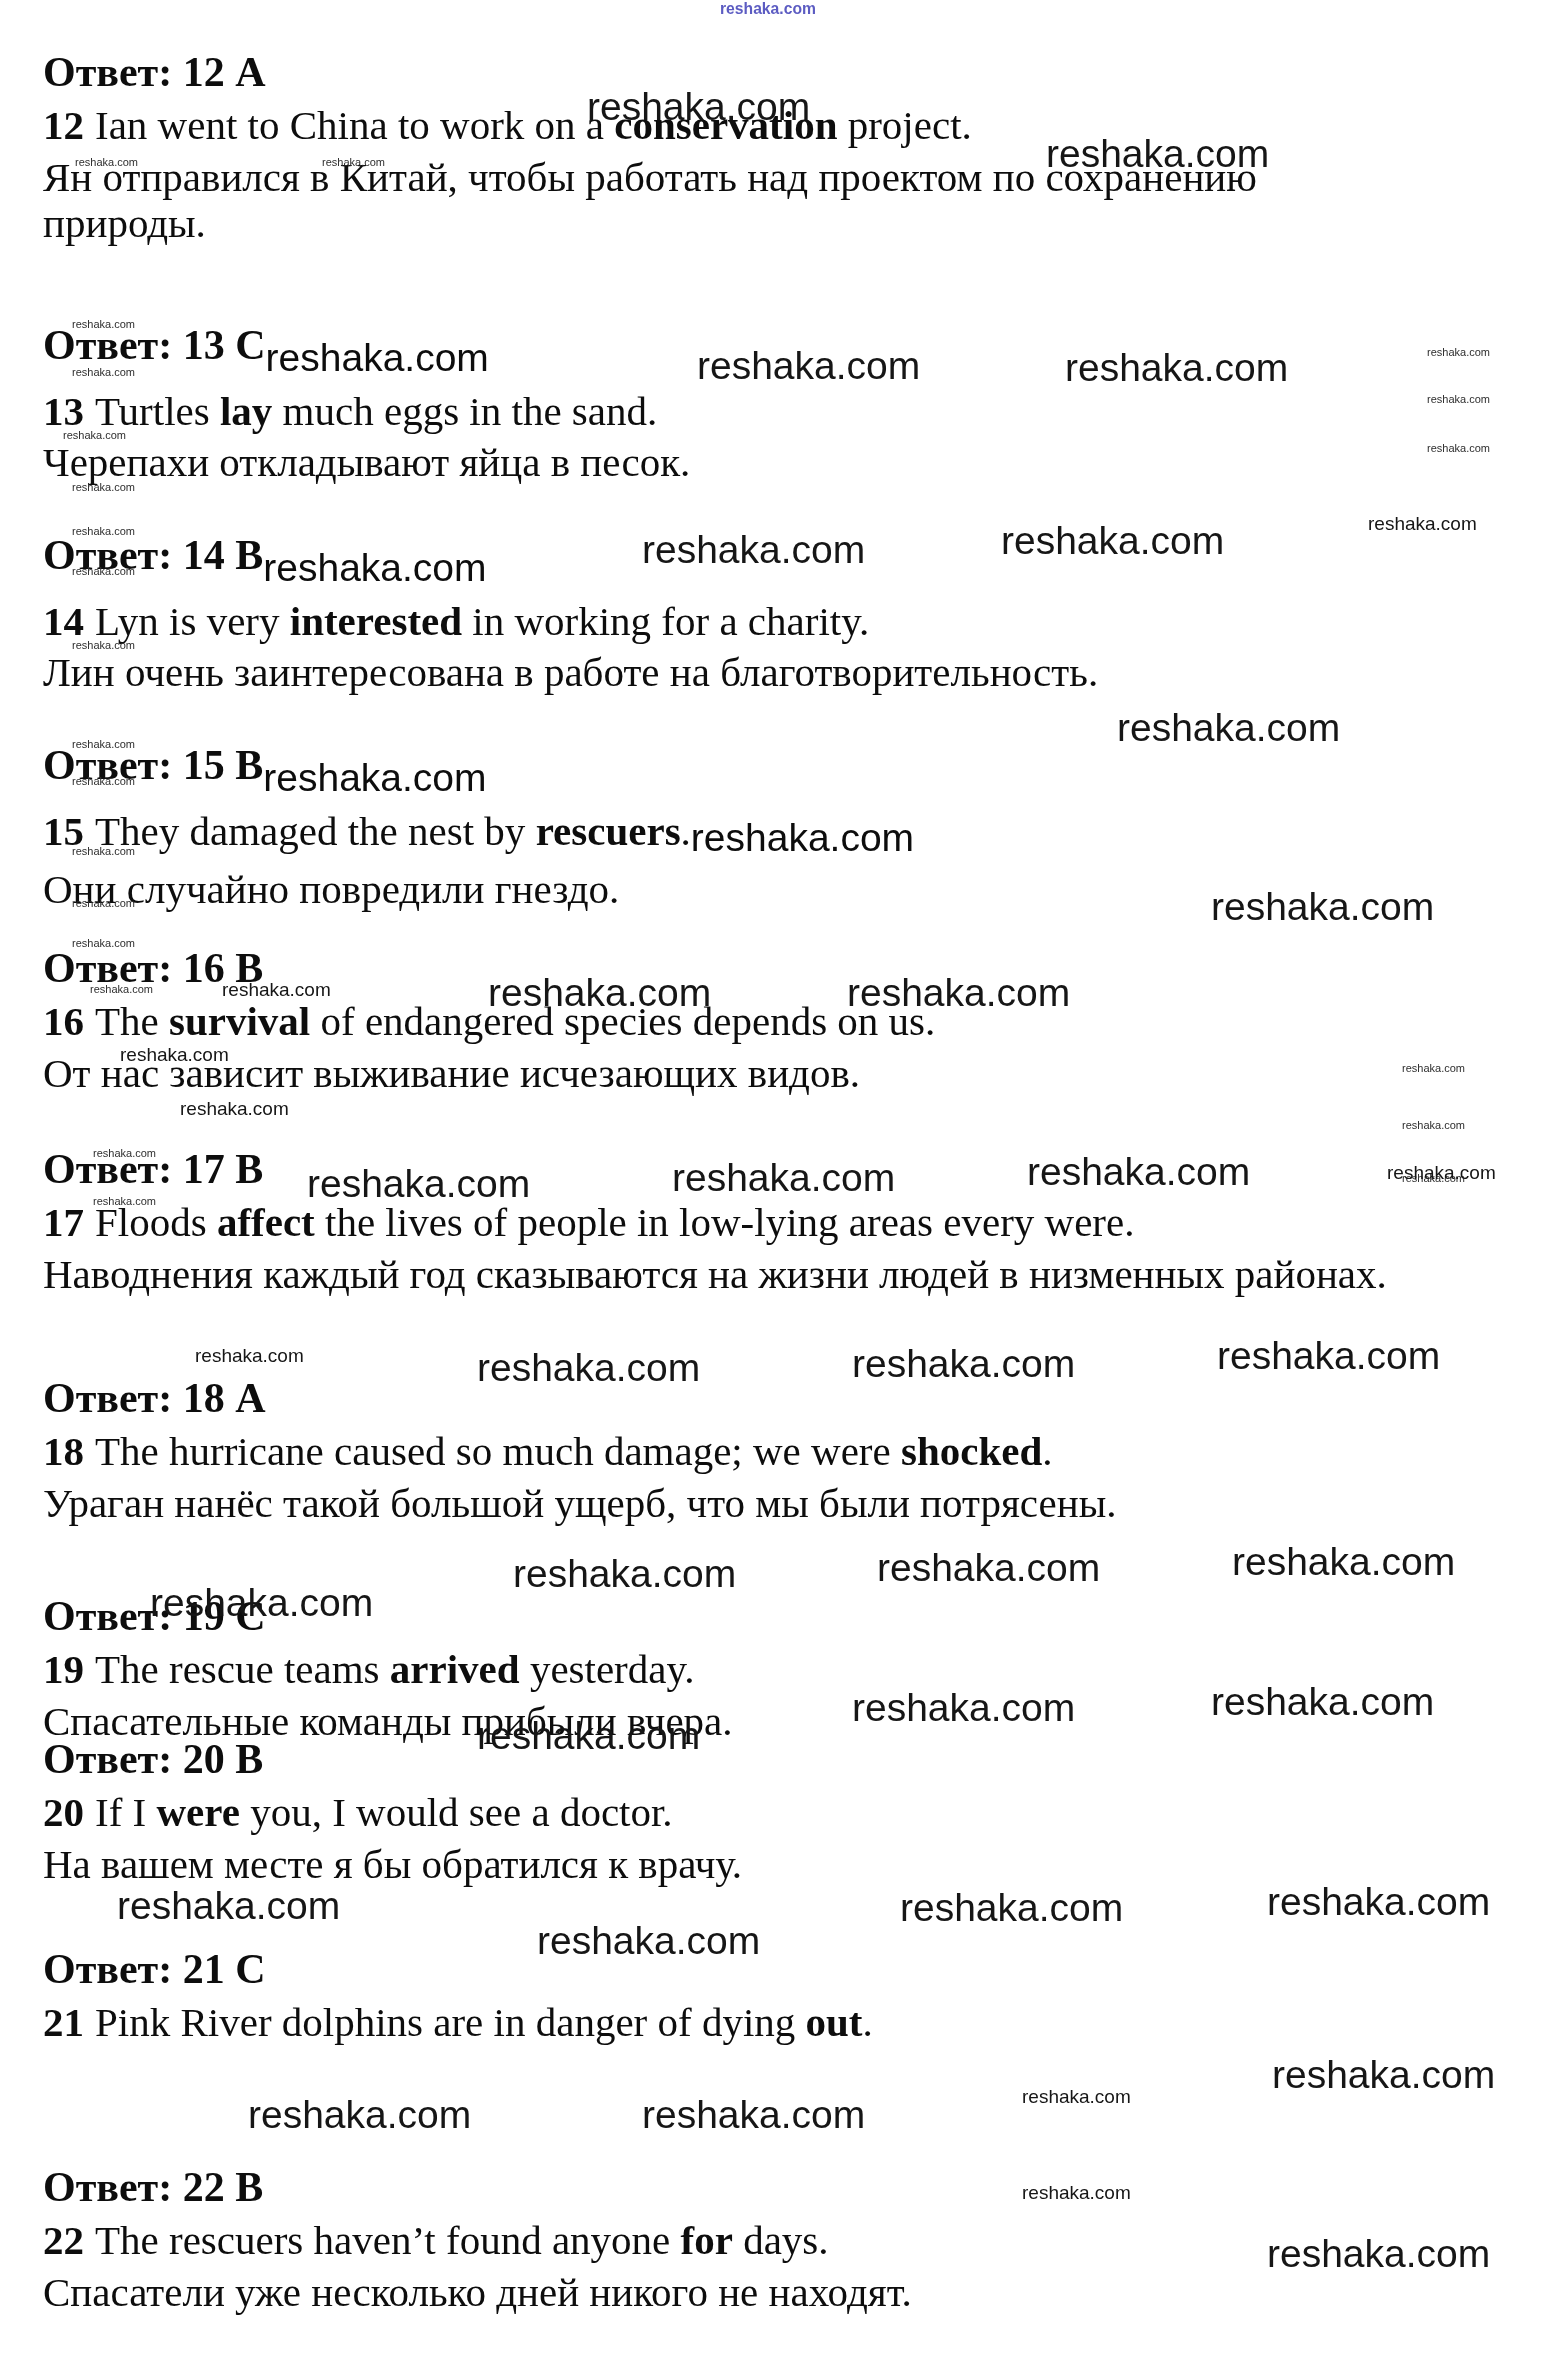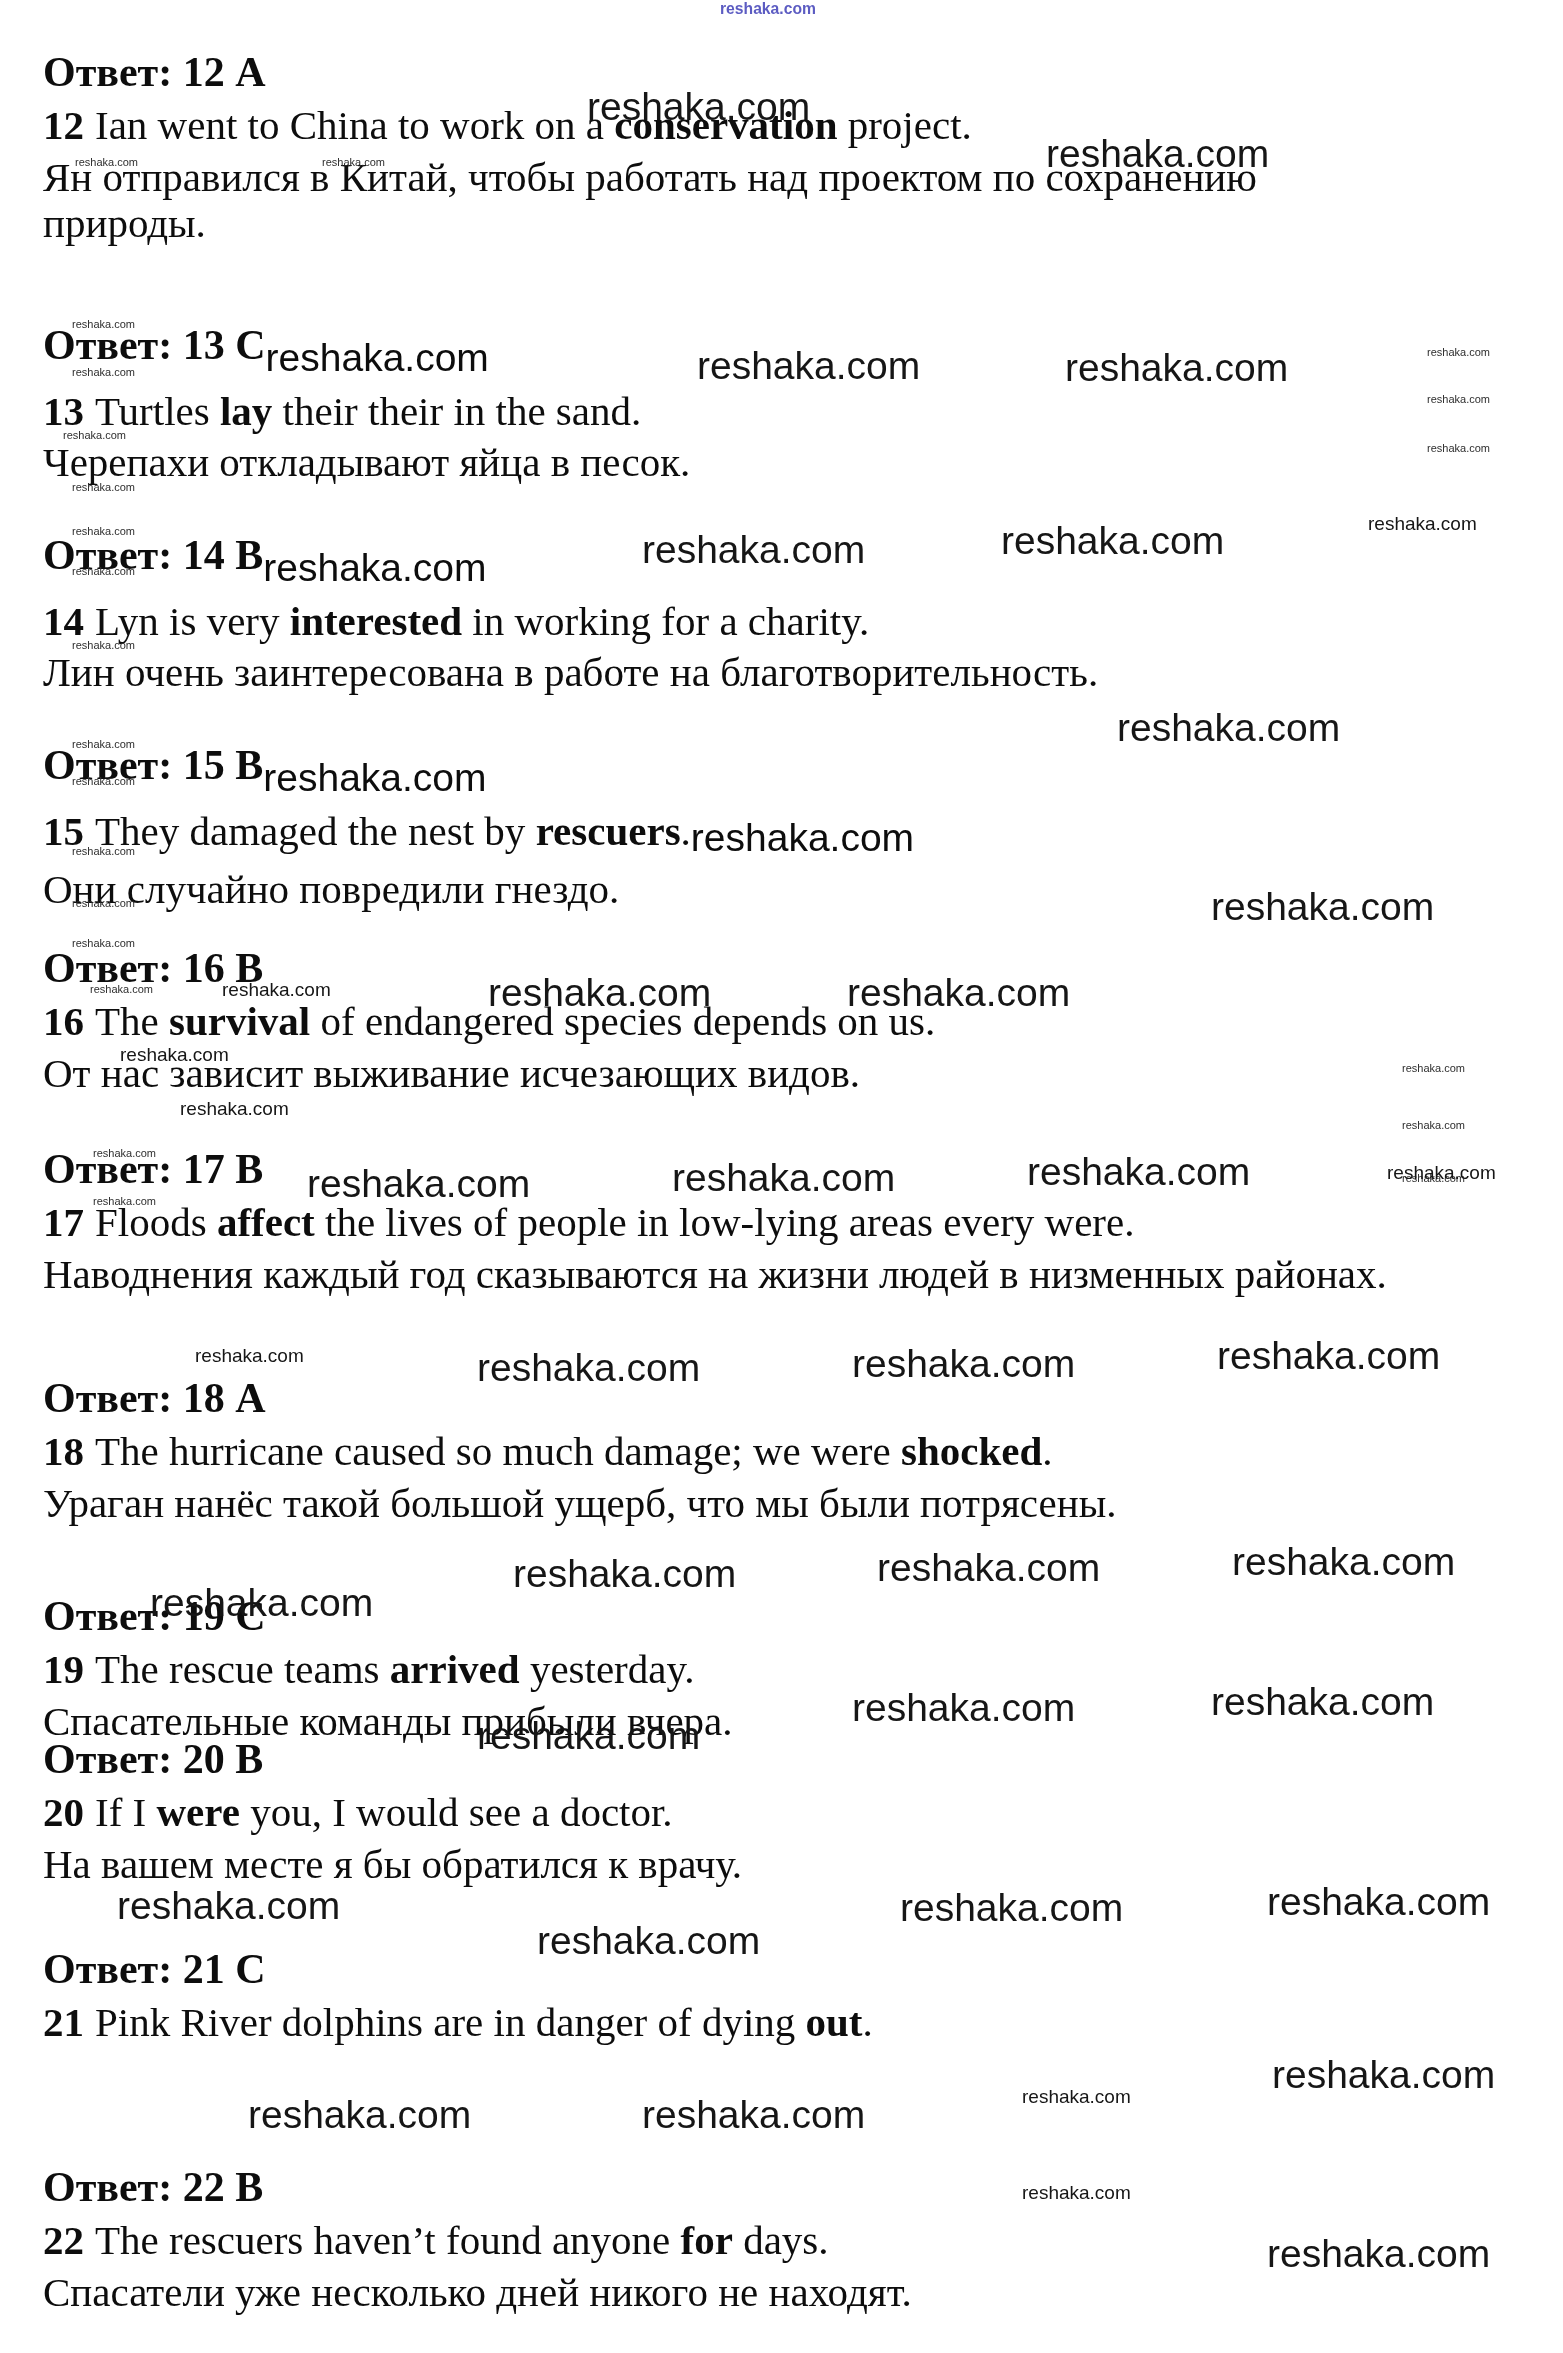--- a/index.html
+++ b/index.html
@@ -44,21 +44,21 @@
 
   <div class="section" style="top:49px">
     <div class="hdr">Ответ: 12 A</div>
     <p class="en"><b class="num">12</b><span>Ian went to China to work on a </span><b>conservation</b><span> project.</span></p>
     <p class="ru">Ян отправился в Китай, чтобы работать над проектом по сохранению
 природы.</p>
   </div>
 
   <div class="section" style="top:322px">
     <div class="hdr"><span>Ответ: 13 C</span><span class="wm-inline">reshaka.com</span></div>
-    <p class="en"><b class="num">13</b><span>Turtles </span><b>lay</b><span> their their in the sand.</span></p>
+    <p class="en"><b class="num">13</b><span>Turtles </span><b>lay</b><span> much eggs in the sand.</span></p>
     <p class="ru">Черепахи откладывают яйца в песок.</p>
   </div>
 
   <div class="section" style="top:532px">
     <div class="hdr"><span>Ответ: 14 B</span><span class="wm-inline">reshaka.com</span></div>
     <p class="en"><b class="num">14</b><span>Lyn is very </span><b>interested</b><span> in working for a charity.</span></p>
     <p class="ru">Лин очень заинтересована в работе на благотворительность.</p>
   </div>
 
   <div class="section" style="top:742px">

